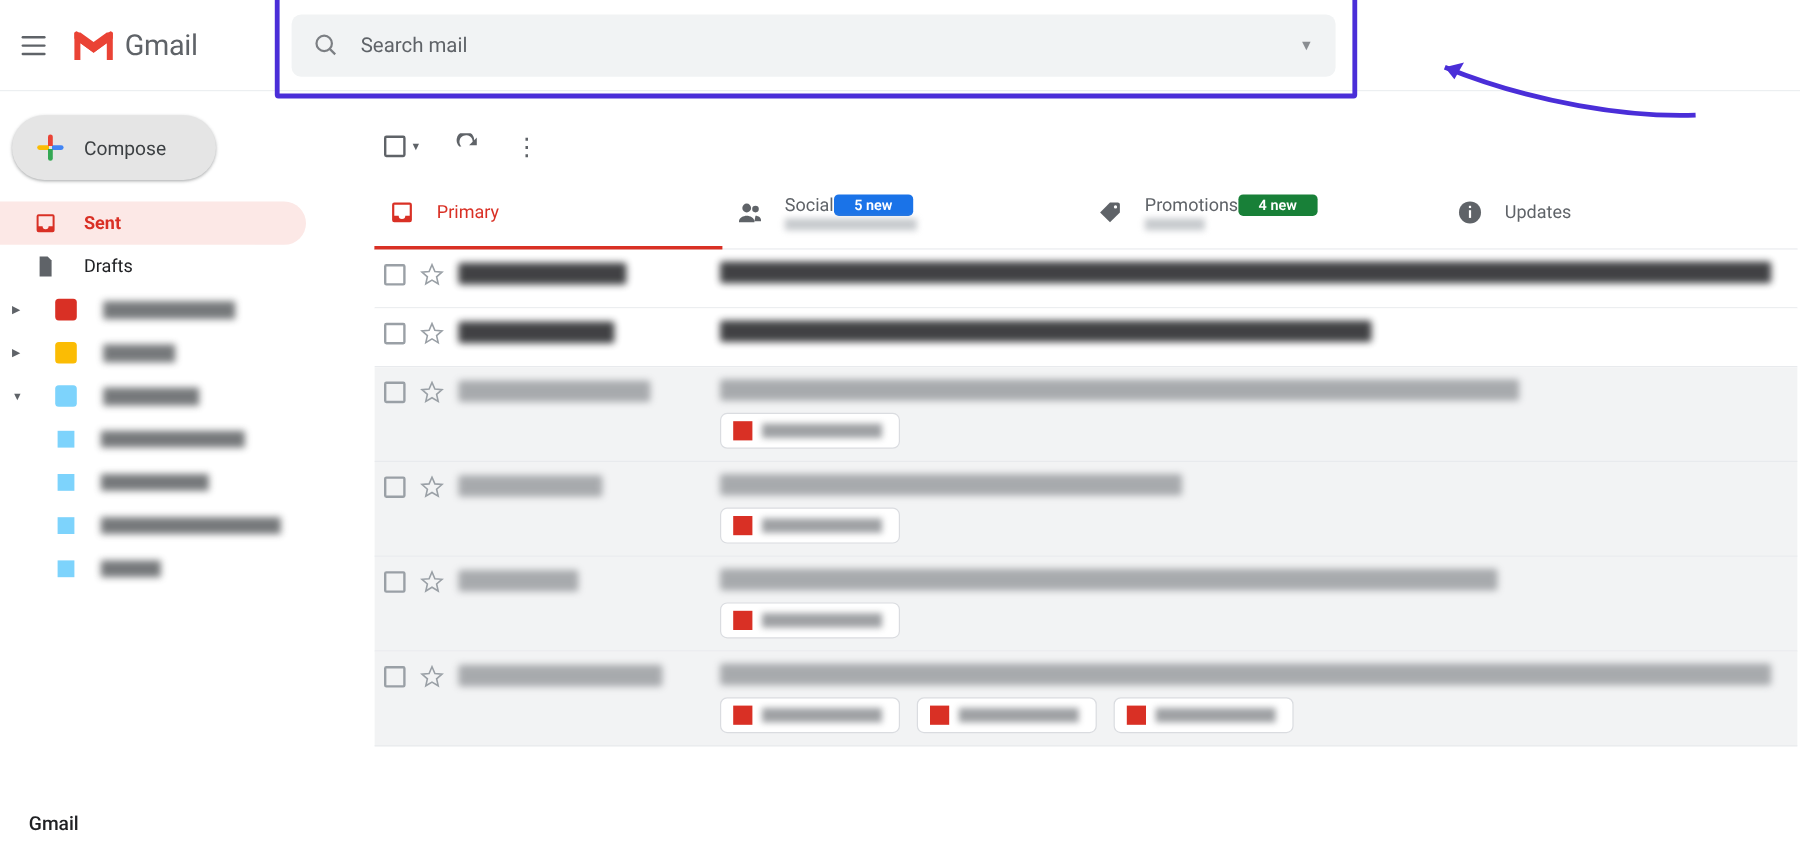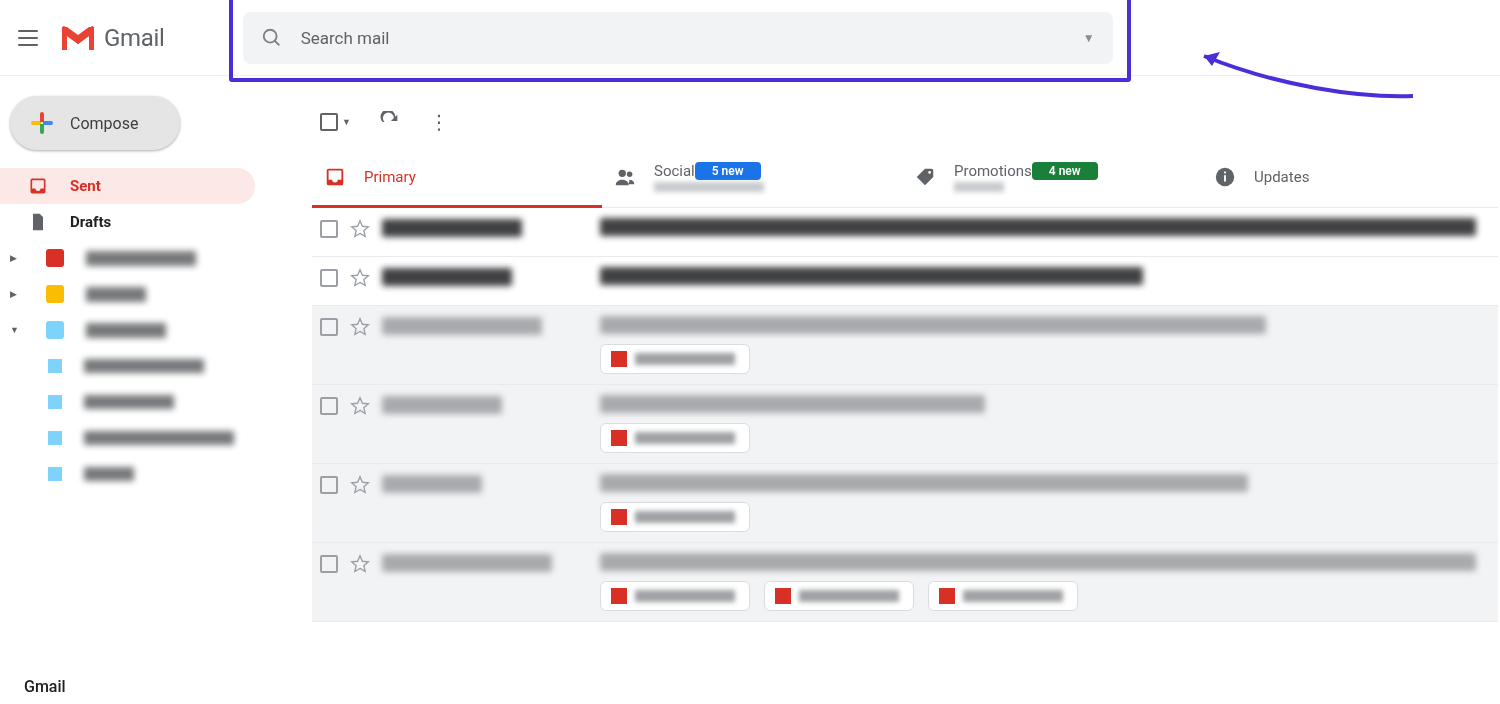--- a/index.html
+++ b/index.html
@@ -104,21 +104,21 @@
     color:#202124;
     font-size:15px;
     cursor:pointer;
     border-radius:0 18px 18px 0;
     margin-right:10px;
   }
   .nav-item.active{
     background:#fce8e6;color:#d93025;font-weight:700;
   }
   .nav-item.active .nav-icon{fill:#d93025;}
-  .nav-item.bold{font-weight:700;}
+  .nav-item.bold{font-weight:400;}
   .nav-icon{width:20px;height:20px;fill:#5f6368;flex-shrink:0;display:flex;align-items:center;justify-content:center;}
   .nav-icon svg{width:20px;height:20px;}
 
   .nav-item.label{padding-left:10px;}
   .nav-item.label .tri{font-size:9px;color:#5f6368;width:14px;}
   .nav-item.label .swatch{width:18px;height:18px;border-radius:3px;}
   .nav-item.sublabel{padding-left:48px;}
   .nav-item.sublabel .swatch{width:14px;height:14px;}
   .nav-item .txt-blur{width:110px;height:15px;background:#3c4043;filter:blur(3px);opacity:.7;}
   .nav-item.sublabel .txt-blur{width:120px;height:14px;}

